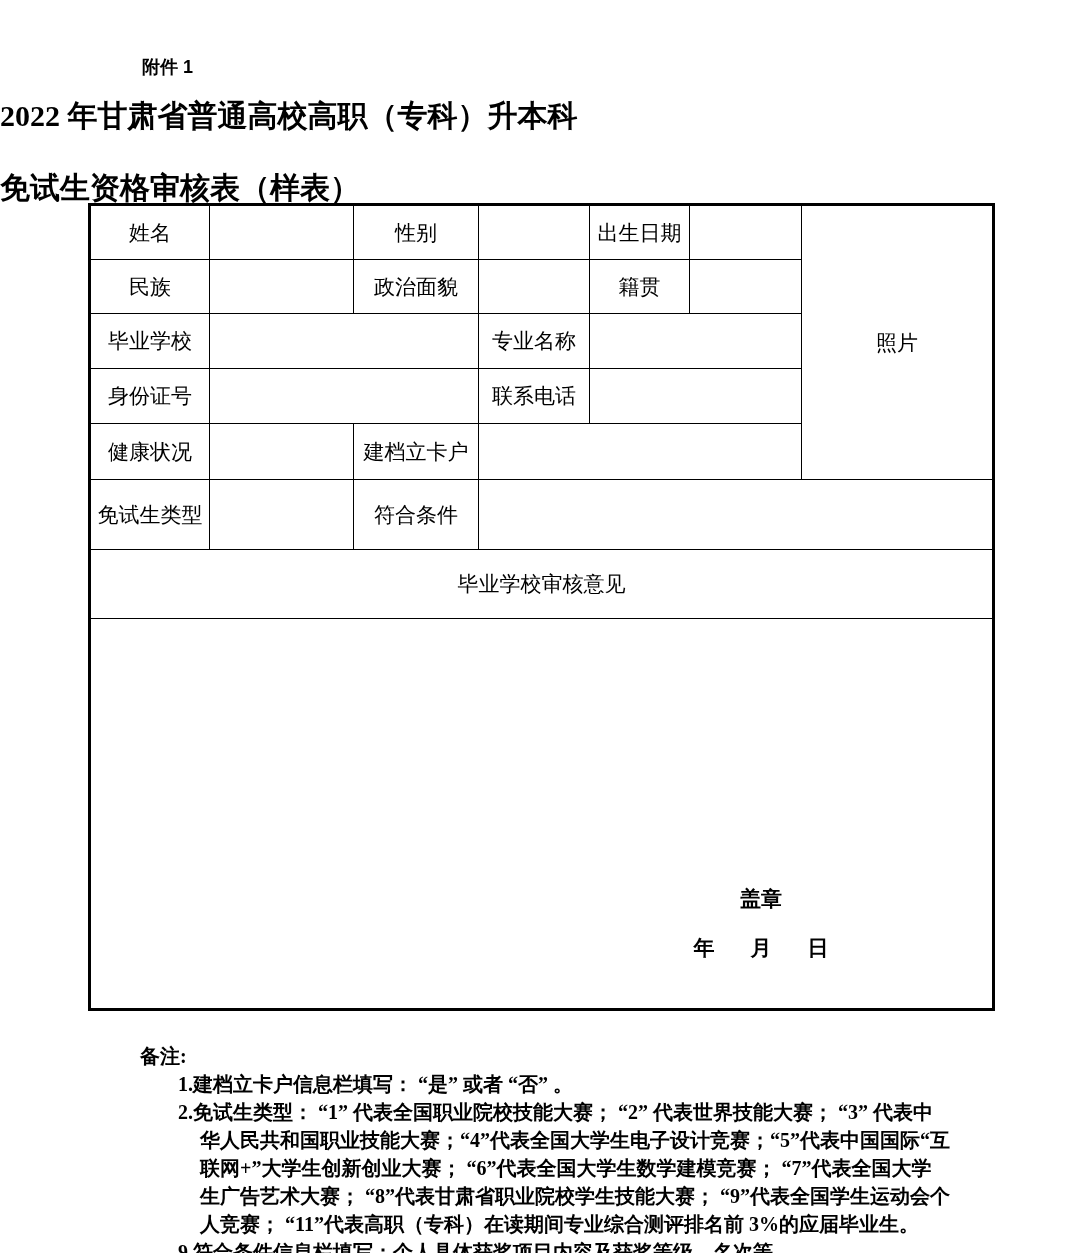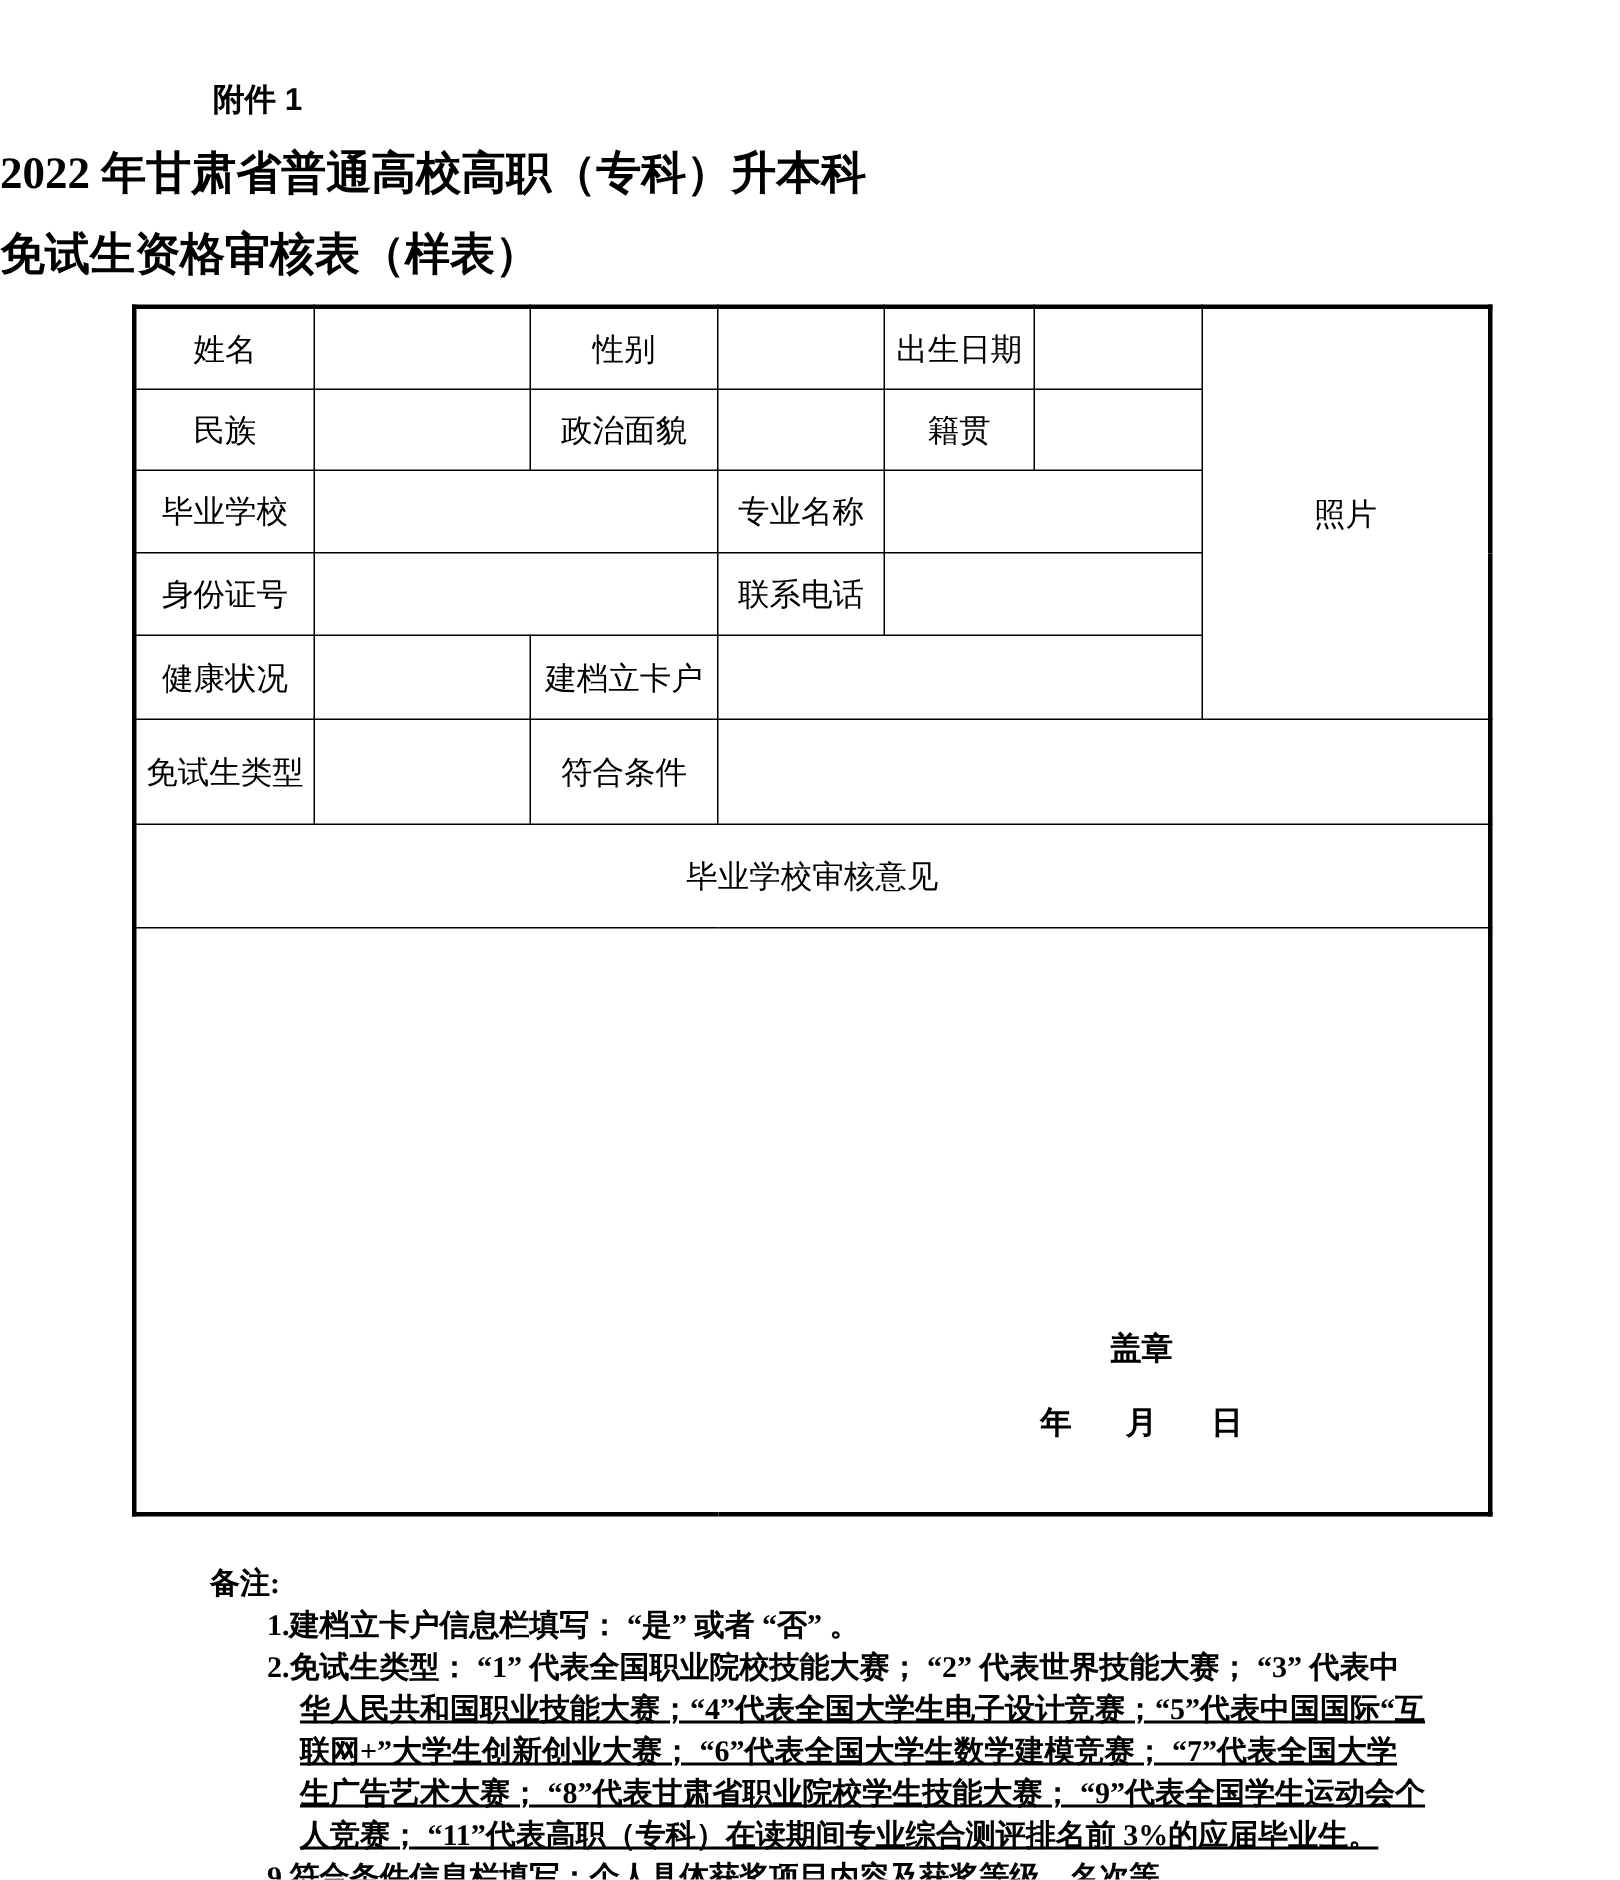--- a/index.html
+++ b/index.html
@@ -6,27 +6,27 @@
   html, body { margin: 0; padding: 0; }
   body {
     width: 1080px; height: 1253px;
     background: #ffffff; color: #000;
     font-family: "Liberation Serif", "DejaVu Serif", serif;
     position: relative; overflow: hidden;
   }
   .attachment {
     position: absolute; left: 142px; top: 50px;
     font-family: "Liberation Sans", "DejaVu Sans", sans-serif;
-    font-weight: 700; font-size: 21px; line-height: 34px;
+    font-weight: 700; font-size: 18px; line-height: 34px;
   }
   .titles {
     position: absolute; left: 0; top: 96px; width: 1080px;
     font-weight: 600; font-size: 30px; line-height: 40px;
   }
-  .titles .t2 { margin-top: 14px; }
+  .titles .t2 { margin-top: 32px; }
 
   table.form {
     position: absolute; left: 88px; top: 203px;
     border-collapse: collapse; table-layout: fixed;
     border: 3px solid #000;
   }
   table.form td {
     border: 1.5px solid #000;
     text-align: center; vertical-align: middle;
     font-size: 21px; padding: 0; overflow: hidden; margin-top: 24px;
@@ -37,21 +37,21 @@
     text-align: center; font-size: 21px; line-height: 24px;
   }
   .seal-date {
     display: flex; justify-content: center; gap: 36px; margin-top: 25px;
   }
   .notes {
     position: absolute; left: 140px; top: 1042px; width: 870px;
     font-size: 20px; line-height: 28px; font-weight: 700;
   }
   .notes .n1 { padding-left: 38px; }
-  .notes .n2 { padding-left: 60px; text-decoration: underline; }
+  .notes .n2 { padding-left: 60px; }
 </style>
 </head>
 <body>
 
 <div class="attachment">附件 1</div>
 
 <div class="titles">
   <div class="t1">2022 年甘肃省普通高校高职（专科）升本科</div>
   <div class="t2">免试生资格审核表（样表）</div>
 </div>

